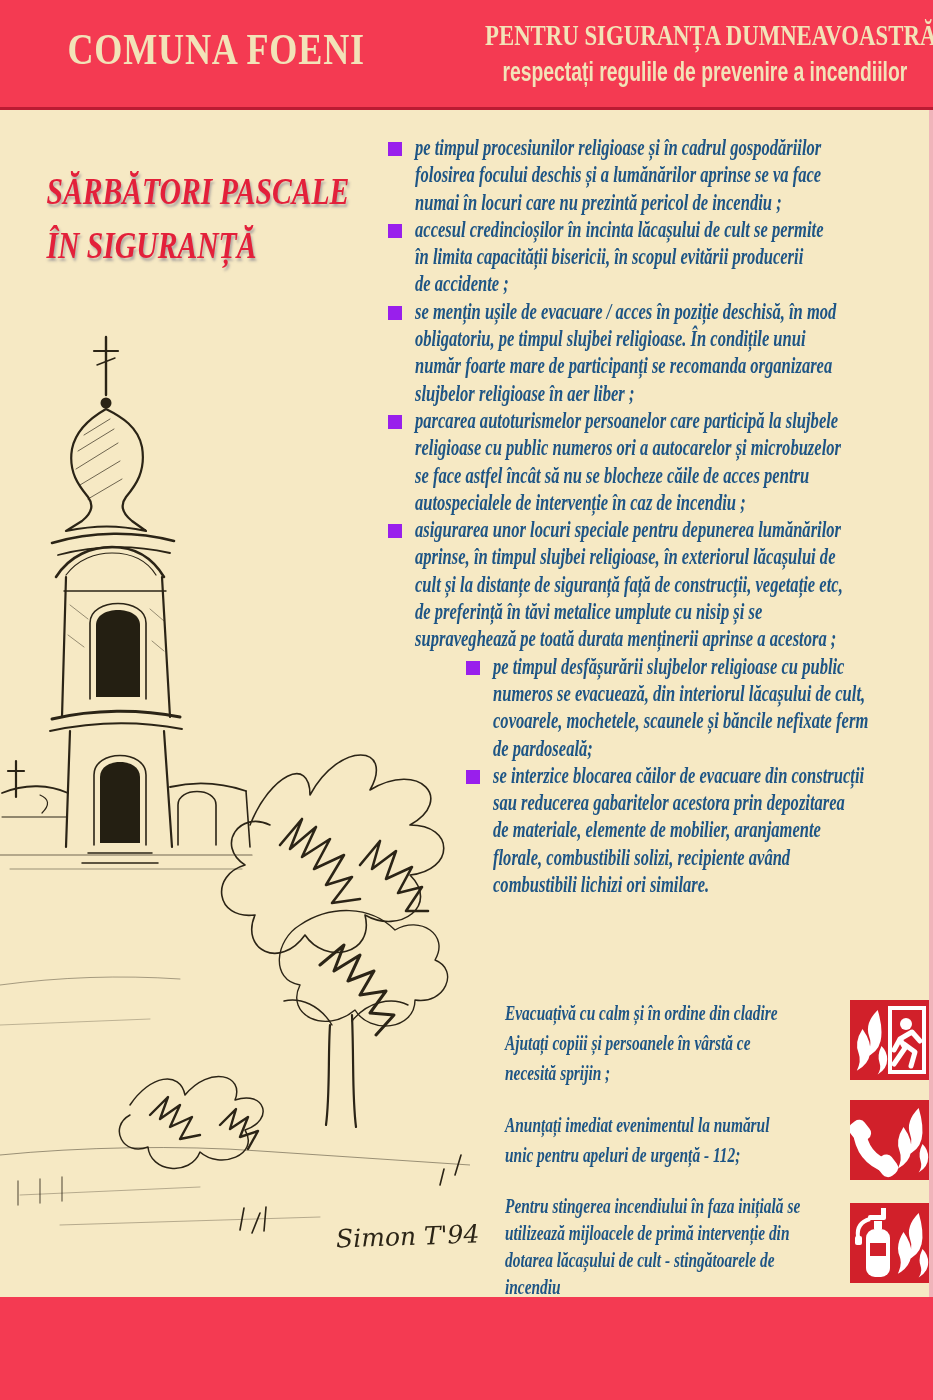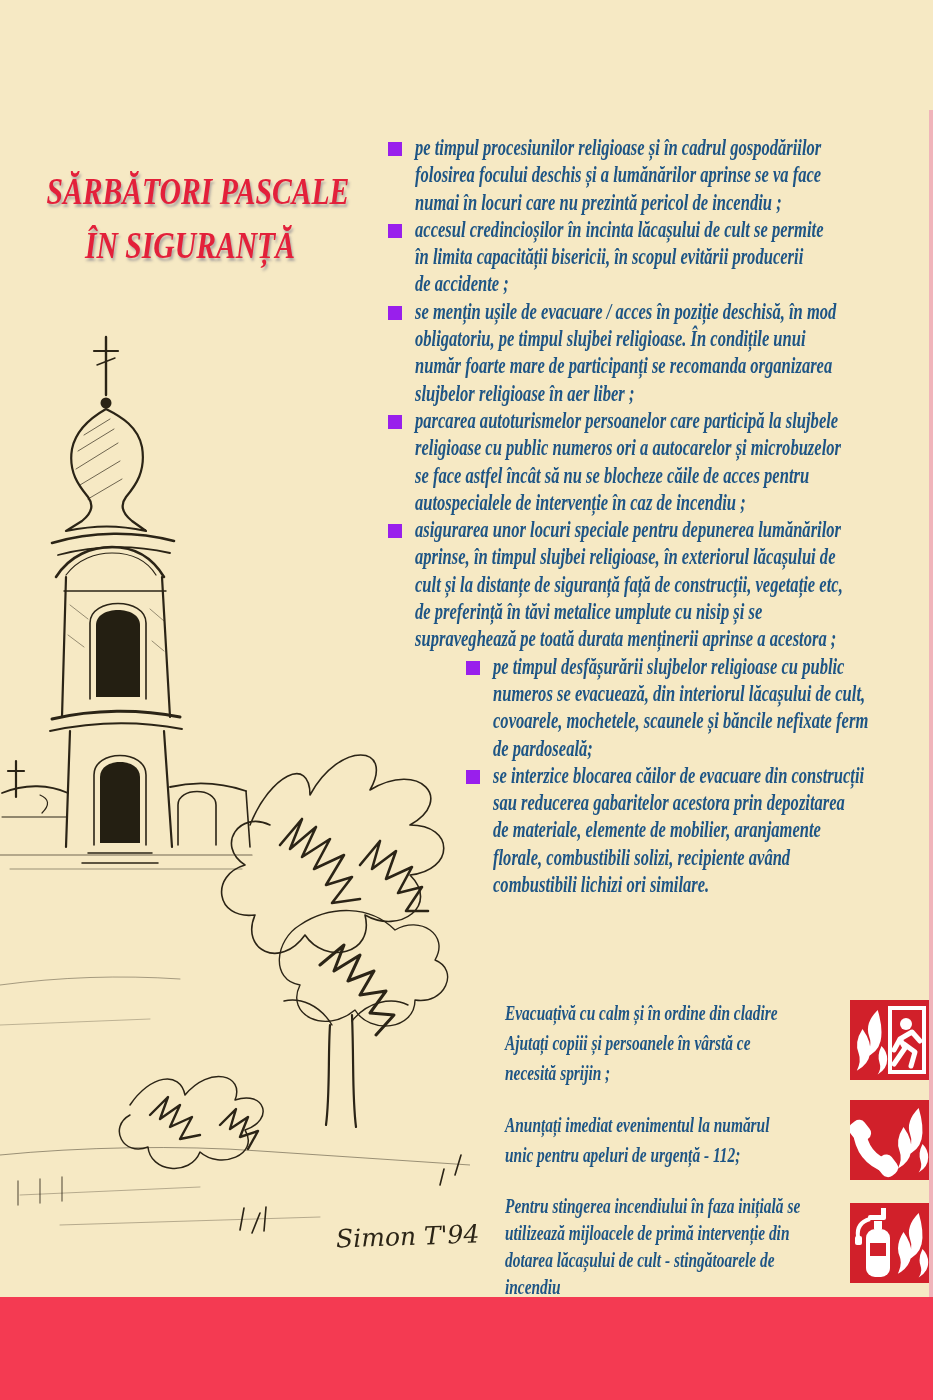--- a/index.html
+++ b/index.html
@@ -15,21 +15,21 @@
   #muni{position:absolute;left:35px;top:24px;width:360px;text-align:center;
     font-weight:700;font-size:44px;color:#f2e3b8;letter-spacing:1px;
     transform:scaleX(.82);transform-origin:center;white-space:nowrap;}
   #slogan1{position:absolute;left:425px;top:18px;width:500px;text-align:center;
     font-weight:700;font-size:30px;color:#f2e3b8;
     transform:scaleX(.76);transform-origin:center;white-space:nowrap;}
   #slogan2{position:absolute;left:425px;top:56px;width:500px;text-align:center;
     font-family:"Liberation Sans",sans-serif;font-weight:700;font-size:28px;color:#f2e3b8;
     transform:scaleX(.69);transform-origin:center;white-space:nowrap;}
   
-  #title{position:absolute;left:6px;top:164px;width:368px;text-align:center;
+  #title{position:absolute;left:6px;top:164px;width:368px;text-align:left;
     color:#e3203a;font-style:italic;font-weight:700;font-size:38px;line-height:54px;
     text-shadow:2px 3px 3px rgba(90,90,120,.45);}
   #title div{transform:scaleX(.78);transform-origin:center;white-space:nowrap;}
   
   #rules{position:absolute;left:388px;top:134px;margin:0;padding:0;list-style:none;}
   .rule{display:flex;align-items:flex-start;margin:0;padding:0;}
   .rule.indent{margin-left:78px;}
   .bullet{flex:0 0 14px;height:14px;background:#991fec;margin:8px 13px 0 0;}
   .rule .lines{color:#1e5585;font-style:italic;font-weight:700;
     font-size:23px;line-height:27.3px;white-space:nowrap;
@@ -65,20 +65,25 @@
     <g id="flsym" fill="#fff">
       <path d="M26 2 Q12 16 17 30 Q21 40 13 52 Q26 47 29 35 Q32 22 26 2 Z"></path>
       <path d="M10 22 Q1 36 6 48 Q9 56 4 66 Q16 60 18 48 Q20 36 10 22 Z"></path>
       <path d="M30 40 Q25 50 28 58 Q30 64 26 70 Q36 64 36 54 Q36 46 30 40 Z"></path>
     </g>
   </defs>
 </svg>
 
 <div id="poster">
 
+  <header id="banner-top">
+    <div id="muni">COMUNA FOENI</div>
+    <div id="slogan1">PENTRU SIGURANȚA DUMNEAVOASTRĂ</div>
+    <div id="slogan2">respectați regulile de prevenire a incendiilor</div>
+  </header>
 
   <svg id="church" width="470" height="975" viewBox="0 0 470 975">
     <g stroke="#2b2416" fill="none" stroke-linecap="round" stroke-linejoin="round">
 
       <path d="M106 12 V70" stroke-width="2.4"></path>
       <path d="M94 26 H118" stroke-width="2.2"></path>
       <path d="M97 40 l18 -7" stroke-width="1.4"></path>
       <circle cx="106" cy="78" r="5.5" fill="#2b2416" stroke="none"></circle>
 
       <path d="M106 84 C92 92 76 104 72 124 C68 148 80 162 88 172 C94 180 92 188 82 196 L66 206 C96 200 118 200 146 206 L132 196 C122 188 120 180 126 172 C136 160 146 146 142 122 C138 102 122 92 106 84 Z" stroke-width="2.2"></path>

